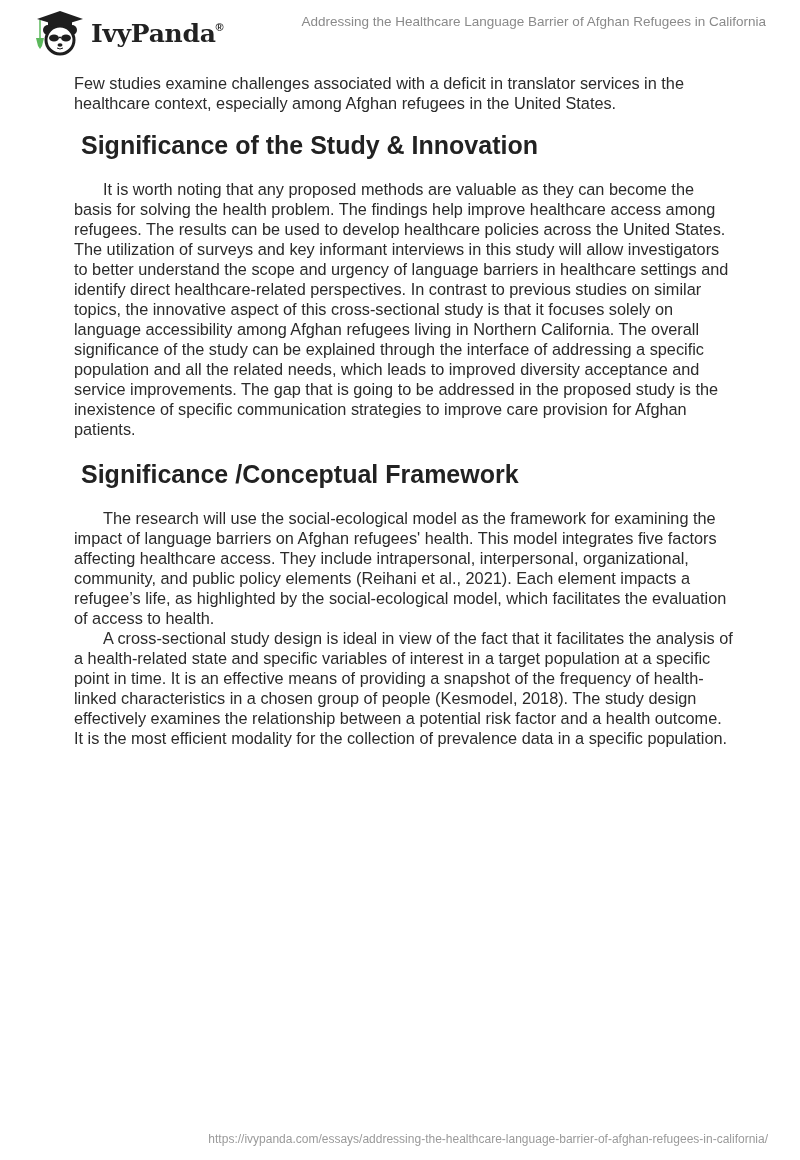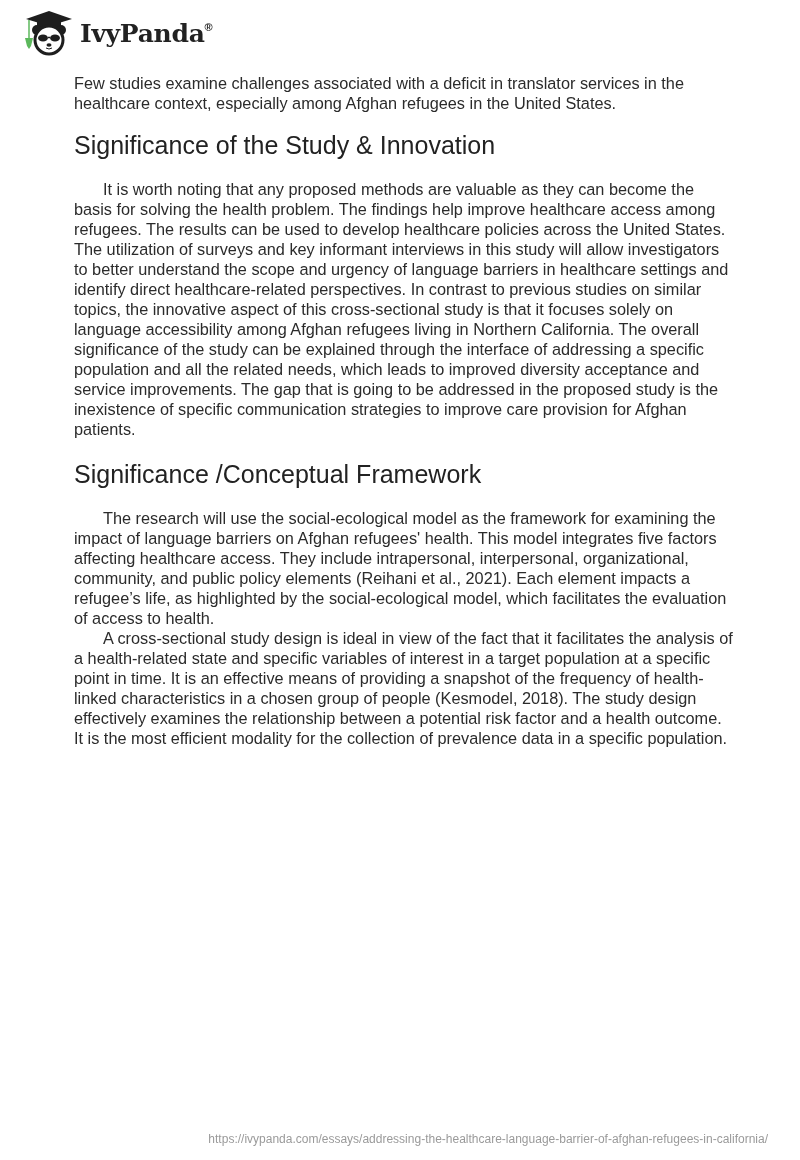--- a/index.html
+++ b/index.html
@@ -1,27 +1,27 @@
 <!DOCTYPE html>
 <html><head>
 <meta charset="utf-8">
 <style>
   html, body { margin: 0; padding: 0; background: #ffffff; }
   body { width: 800px; height: 1160px; position: relative; overflow: hidden;
          font-family: "Liberation Sans", sans-serif; color: #2a2a2a; }
-  .header { position: absolute; left: 0; top: 0; width: 788px; height: 64px; }
+  .header { position: absolute; left: 11px; top: 0; width: 788px; height: 64px; }
   .logo { position: absolute; left: 18px; top: 8px; display: flex; align-items: center; }
   .logo svg { width: 58px; height: 50px; }
   .brand { font-family: "DejaVu Serif", serif; font-weight: bold; font-size: 25px; color: #222; margin-left: 4px; letter-spacing: -0.3px; }
   .brand sup { font-size: 11px; font-family: "Liberation Sans", sans-serif; vertical-align: top; position: relative; top: 2px; }
   .doc-title { position: absolute; right: 33px; top: 14px; font-size: 13.5px; color: #8a8a8a; }
   .content { position: absolute; left: 74px; top: 70px; width: 660px; }
   p { margin: 0; font-size: 16.3px; line-height: 20px; color: #2b2b2b; }
   p.indent { text-indent: 29px; }
-  h2 { margin: 0; font-size: 25px; font-weight: normal; color: #222; line-height: 30px; }
+  h2 { margin: 7px; font-size: 25px; font-weight: bold; color: #222; line-height: 30px; }
   .intro { margin-top: 3px; }
   .h-sig { margin-top: 17px; margin-bottom: 19px; }
   .h-theo { margin-top: 20px; margin-bottom: 19px; }
   .h-design { margin-top: 20px; margin-bottom: 19px; }
   .footer-url { position: absolute; right: 32px; top: 1132px; font-size: 12px; color: #9a9a9a; text-align: right; }
 </style>
 </head>
 <body>
 
 <div class="header">
@@ -41,20 +41,21 @@
 
       <ellipse cx="25" cy="30" rx="5" ry="3.5" fill="#1e1e1e"></ellipse>
       <ellipse cx="37" cy="30" rx="5" ry="3.5" fill="#1e1e1e"></ellipse>
       <line x1="30" y1="29.5" x2="32" y2="29.5" stroke="#1e1e1e" stroke-width="1.5"></line>
 
       <ellipse cx="31" cy="37" rx="2.5" ry="1.8" fill="#1e1e1e"></ellipse>
       <path d="M28,40 Q31,42 34,40" stroke="#1e1e1e" stroke-width="1" fill="none"></path>
     </svg>
     <span class="brand"><span>IvyPanda</span><sup>®</sup></span>
   </div>
+  <div class="doc-title">Addressing the Healthcare Language Barrier of Afghan Refugees in California</div>
 </div>
 
 <div class="content">
   <p class="intro">Few studies examine challenges associated with a deficit in translator services in the healthcare context, especially among Afghan refugees in the United States.</p>
 
   <h2 class="h-sig">Significance of the Study &amp; Innovation</h2>
   <p class="indent">It is worth noting that any proposed methods are valuable as they can become the basis for solving the health problem. The findings help improve healthcare access among refugees. The results can be used to develop healthcare policies across the United States. The utilization of surveys and key informant interviews in this study will allow investigators to better understand the scope and urgency of language barriers in healthcare settings and identify direct healthcare-related perspectives. In contrast to previous studies on similar topics, the innovative aspect of this cross-sectional study is that it focuses solely on language accessibility among Afghan refugees living in Northern California. The overall significance of the study can be explained through the interface of addressing a specific population and all the related needs, which leads to improved diversity acceptance and service improvements. The gap that is going to be addressed in the proposed study is the inexistence of specific communication strategies to improve care provision for Afghan patients.</p>
 
   <h2 class="h-theo">Significance /Conceptual Framework</h2>
   <p class="indent">The research will use the social-ecological model as the framework for examining the impact of language barriers on Afghan refugees' health. This model integrates five factors affecting healthcare access. They include intrapersonal, interpersonal, organizational, community, and public policy elements (Reihani et al., 2021). Each element impacts a refugee’s life, as highlighted by the social-ecological model, which facilitates the evaluation of access to health.</p>

